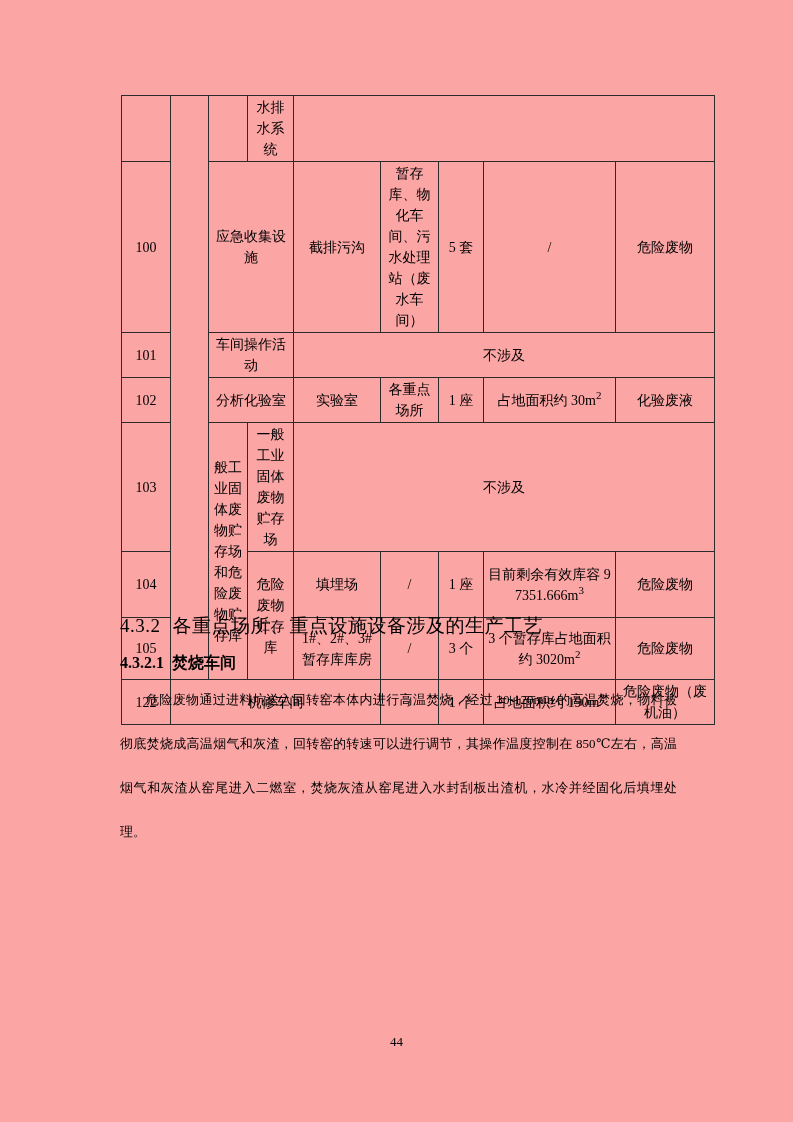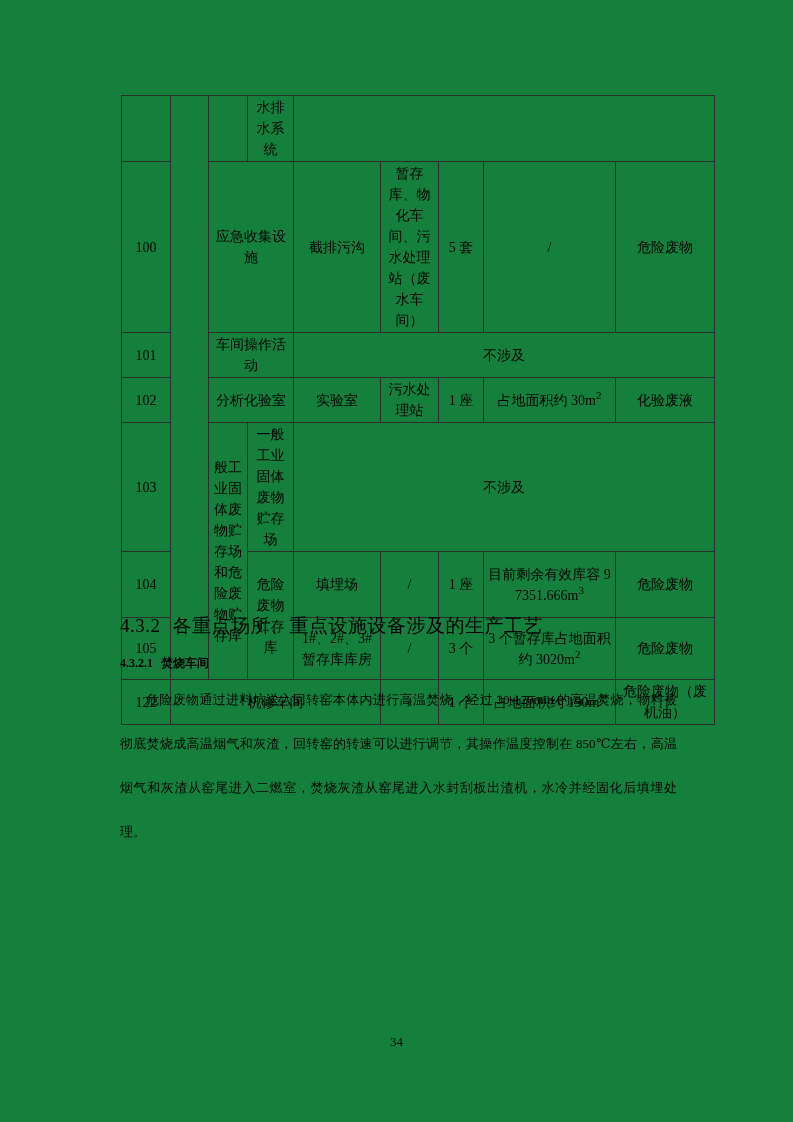--- a/index.html
+++ b/index.html
@@ -2,21 +2,21 @@
 <html><head>
 <meta charset="utf-8">
 <style>
   * { margin: 0; padding: 0; box-sizing: border-box; }
   html, body { background: #e8e8e8; }
   .page {
     position: relative;
     width: 793px;
     height: 1122px;
     margin: 0 auto;
-    background: #15803d;
+    background: #fca5a5;
     font-family: "Liberation Serif", "DejaVu Serif", serif;
     color: #000000;
     overflow: hidden;
   }
 
   
   table.doc-table {
     position: absolute;
     left: 121px;
     top: 95px;
@@ -50,21 +50,21 @@
     font-weight: normal;
     line-height: 28px;
     letter-spacing: 0.5px;
     white-space: nowrap;
   }
   .sect-head .num { margin-right: 12px; }
   .sub-head {
     position: absolute;
     left: 120px;
     top: 652px;
-    font-size: 12px;
+    font-size: 16px;
     font-weight: bold;
     line-height: 22px;
     white-space: nowrap;
   }
   .sub-head .num { margin-right: 8px; }
   .body-text {
     position: absolute;
     left: 120px;
     top: 678px;
     width: 557px;
@@ -120,21 +120,21 @@
       </tr>
       <tr style="height:43px">
         <td>101</td>
         <td colspan="2" class="name-cell">车间操作活动</td>
         <td colspan="5">不涉及</td>
       </tr>
       <tr style="height:40px">
         <td>102</td>
         <td colspan="2" class="name-cell">分析化验室</td>
         <td>实验室</td>
-        <td class="col-loc">污水处理站</td>
+        <td class="col-loc">各重点场所</td>
         <td>1 座</td>
         <td class="col-rem"><span>占地面积约 30m</span><sup class="u">2</sup></td>
         <td class="col-waste">化验废液</td>
       </tr>
       <tr style="height:84px">
         <td>103</td>
         <td rowspan="3" class="cat-cell">般工业固体废物贮存场和危险废物贮存库</td>
         <td>一般工业固体废物贮存场</td>
         <td colspan="5">不涉及</td>
       </tr>
@@ -171,15 +171,15 @@
   </div>
 
   <div class="sub-head">
     <span class="num">4.3.2.1</span><span>焚烧车间</span>
   </div>
 
   <div class="body-text">
     <p>危险废物通过进料坑送入回转窑本体内进行高温焚烧，经过 30-120min 的高温焚烧，物料被彻底焚烧成高温烟气和灰渣，回转窑的转速可以进行调节，其操作温度控制在 850℃左右，高温烟气和灰渣从窑尾进入二燃室，焚烧灰渣从窑尾进入水封刮板出渣机，水冷并经固化后填埋处理。</p>
   </div>
 
-  <div class="page-number">34</div>
+  <div class="page-number">44</div>
 
 </div>
 
 </body></html>

